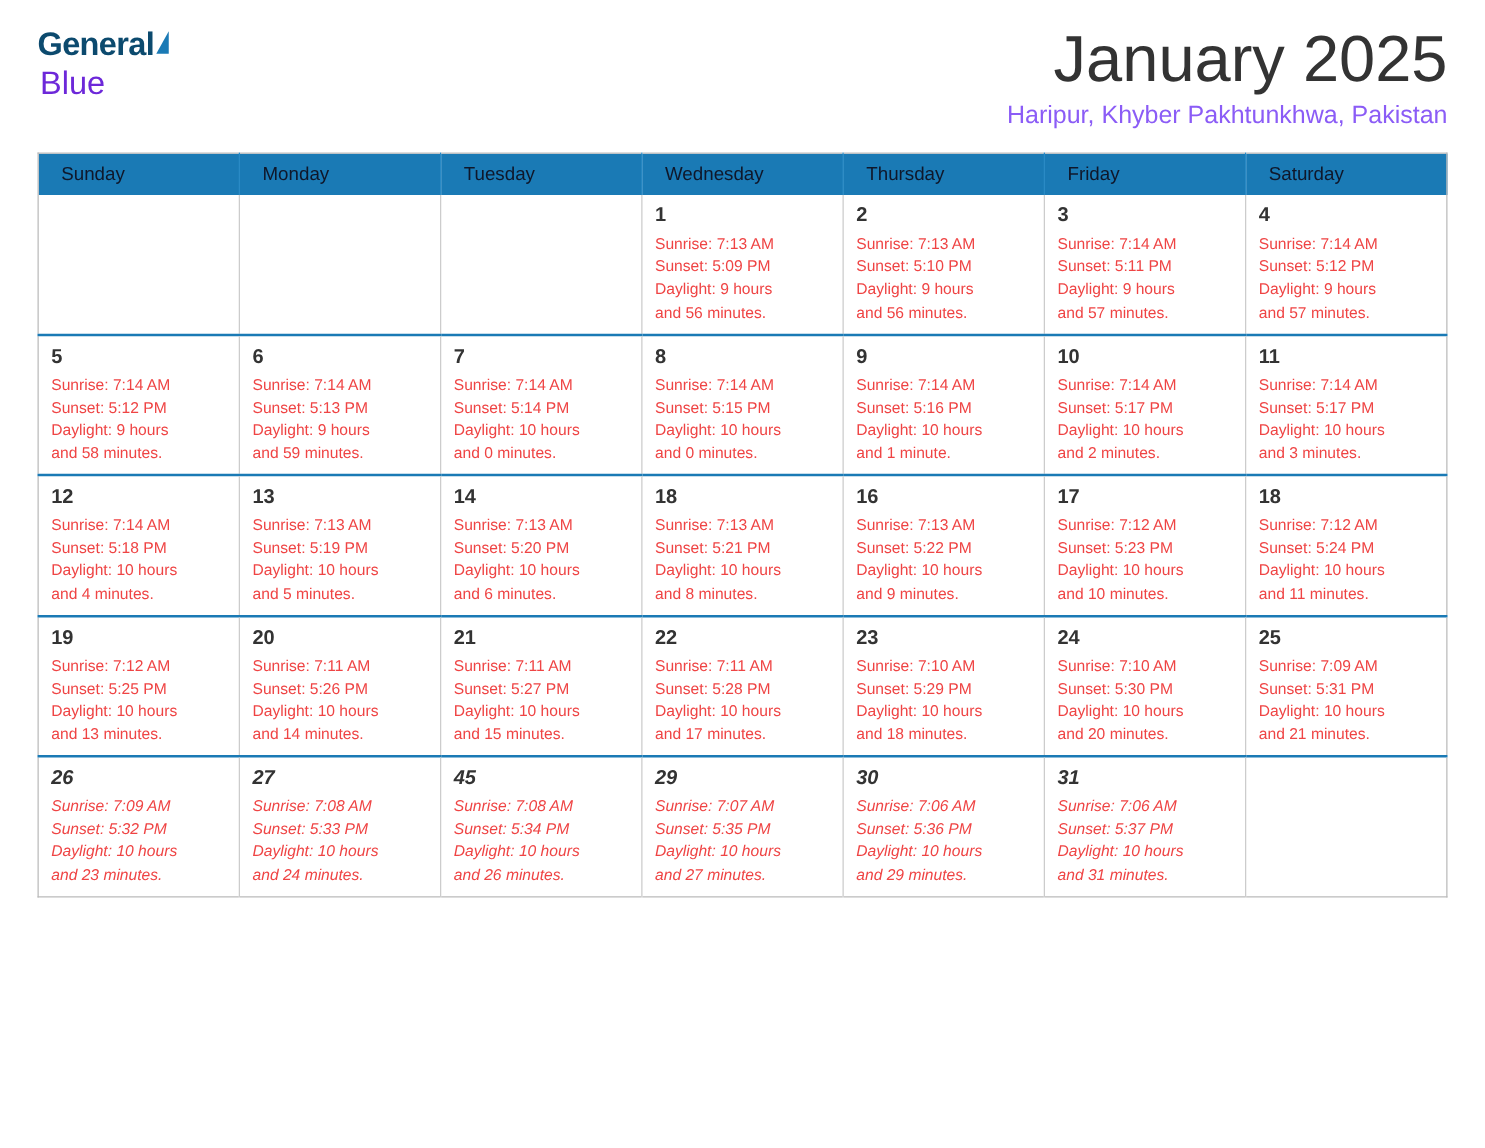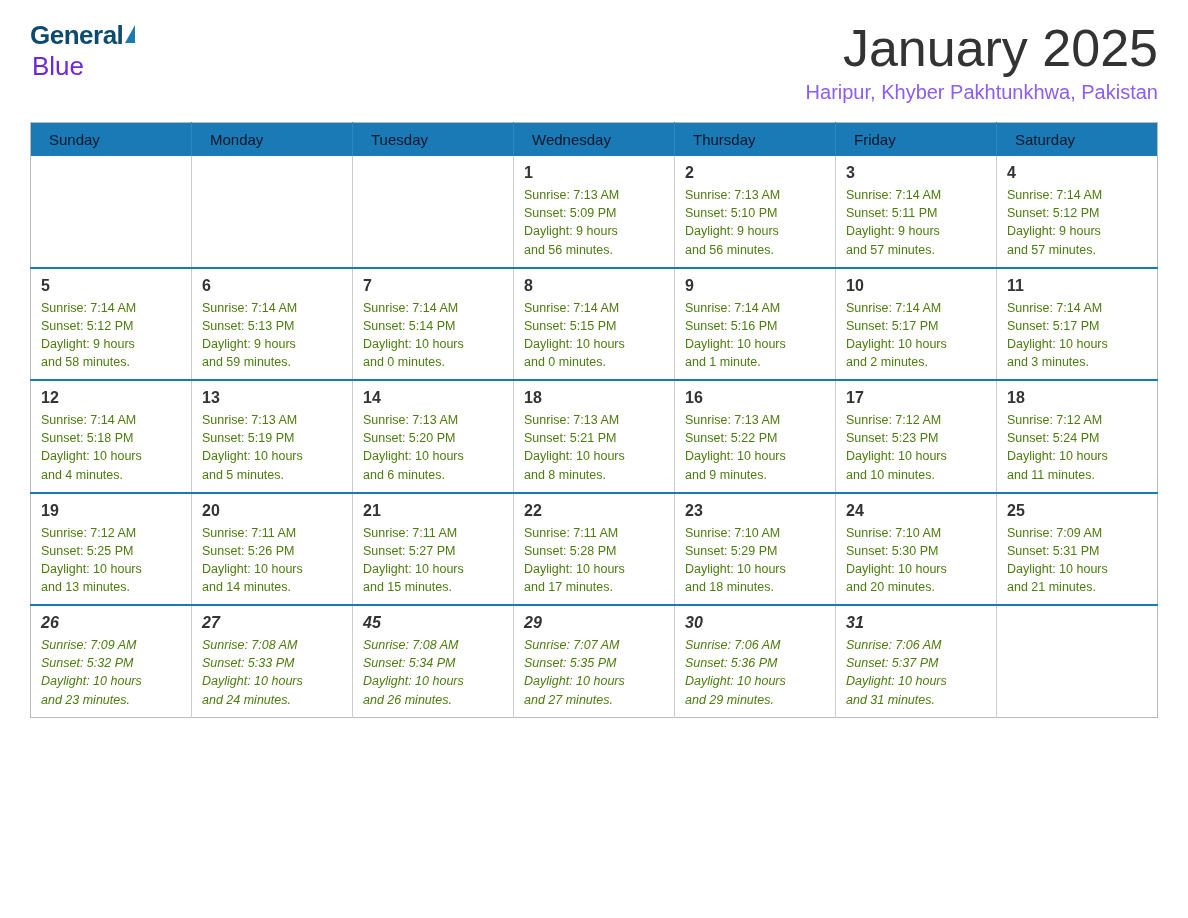--- a/index.html
+++ b/index.html
@@ -95,21 +95,21 @@
     }
     .day-number {
       font-size: 16px;
       font-weight: bold;
       color: #333;
       display: block;
       margin-bottom: 4px;
     }
     .day-info {
       font-size: 12.5px;
-      color: #4d7c0f;
+      color: #ef4444;
       line-height: 1.45;
     }
     .empty-cell {
       background: #fff;
     }
   </style>
 </head>
 <body>
 
 <div class="header">

